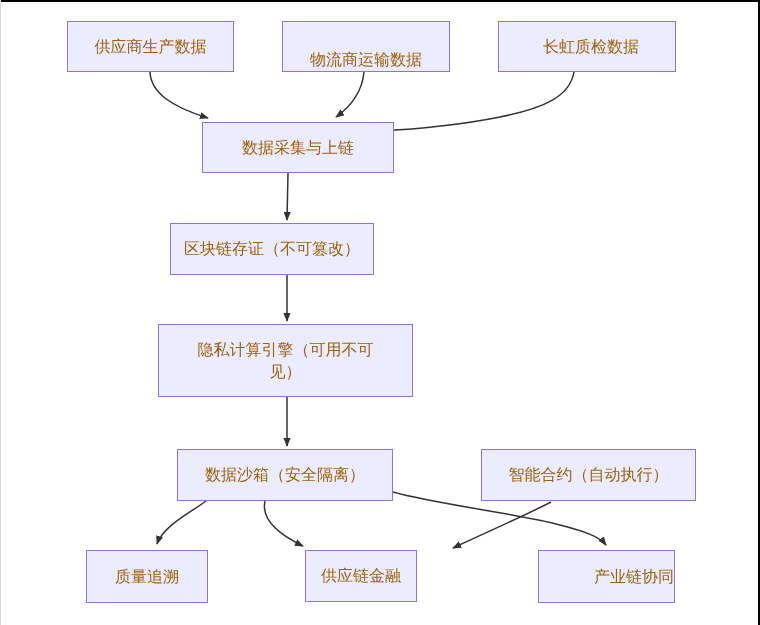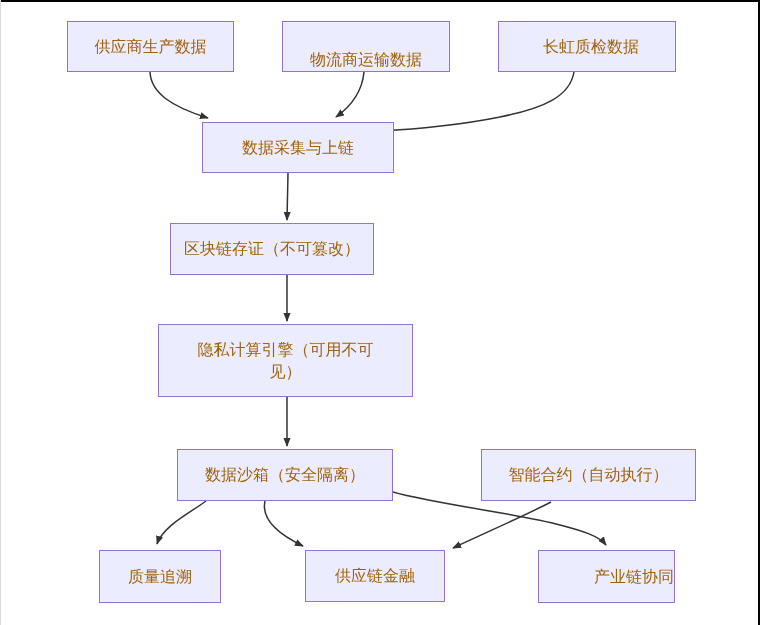--- a/index.html
+++ b/index.html
@@ -33,22 +33,22 @@
   .node.wrap span { width: 182px; }
   
   .n-supplier  { left:67px;  top:21px;  width:167px; height:51px; }
   .n-logistics { left:282px; top:21px;  width:168px; height:51px;align-items:flex-end; }
   .n-changhong { left:498px; top:21px;  width:178px; height:51px;padding-left:8px; }
   .n-collect   { left:202px; top:122px; width:192px; height:51px; }
   .n-chain     { left:170px; top:223px; width:204px; height:52px; }
   .n-privacy   { left:158px; top:324px; width:255px; height:73px; }
   .n-sandbox   { left:177px; top:449px; width:216px; height:52px;text-align:center; }
   .n-contract  { left:481px; top:449px; width:215px; height:52px; }
-  .n-trace     { left:99px;  top:550px; width:122px; height:53px; }
-  .n-finance   { left:305px; top:550px; width:140px; height:52px; }
+  .n-trace     { left:86px;  top:550px; width:122px; height:53px; }
+  .n-finance   { left:305px; top:550px; width:112px; height:52px; }
   .n-collab    { left:538px; top:550px; width:137px; height:53px;justify-content:flex-end; }
 </style>
 </head>
 <body>
 
 <div class="frame">
 
   <svg class="wires" viewBox="0 0 760 625">
     <defs>
       <marker id="arrow" viewBox="0 0 10 8" markerWidth="9" markerHeight="7.2" refX="9" refY="4" orient="auto" markerUnits="userSpaceOnUse">

